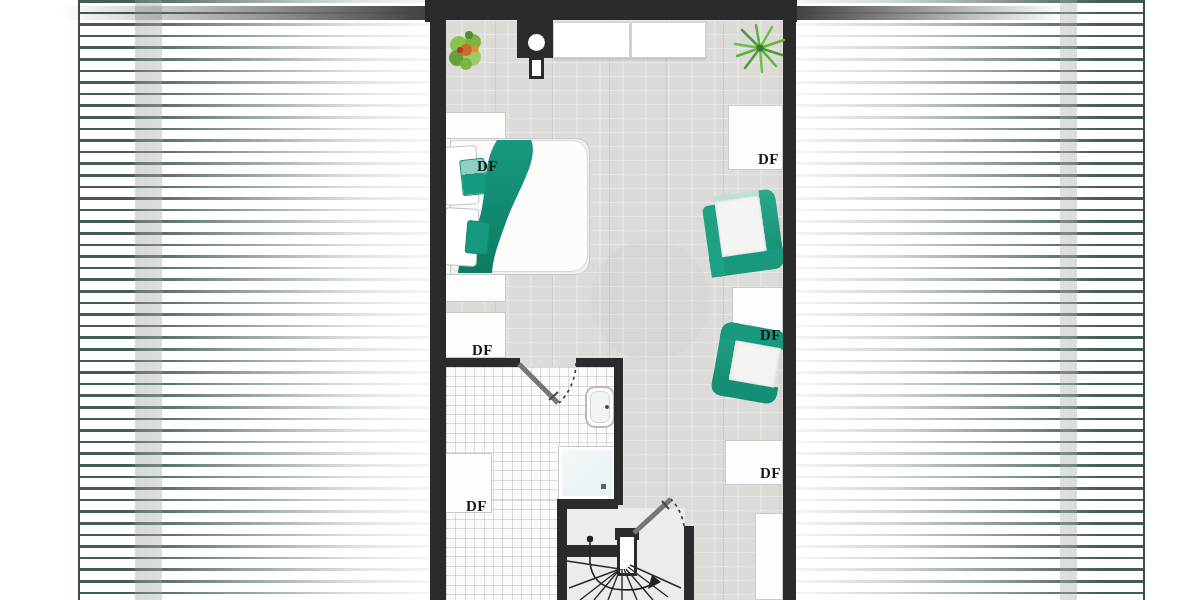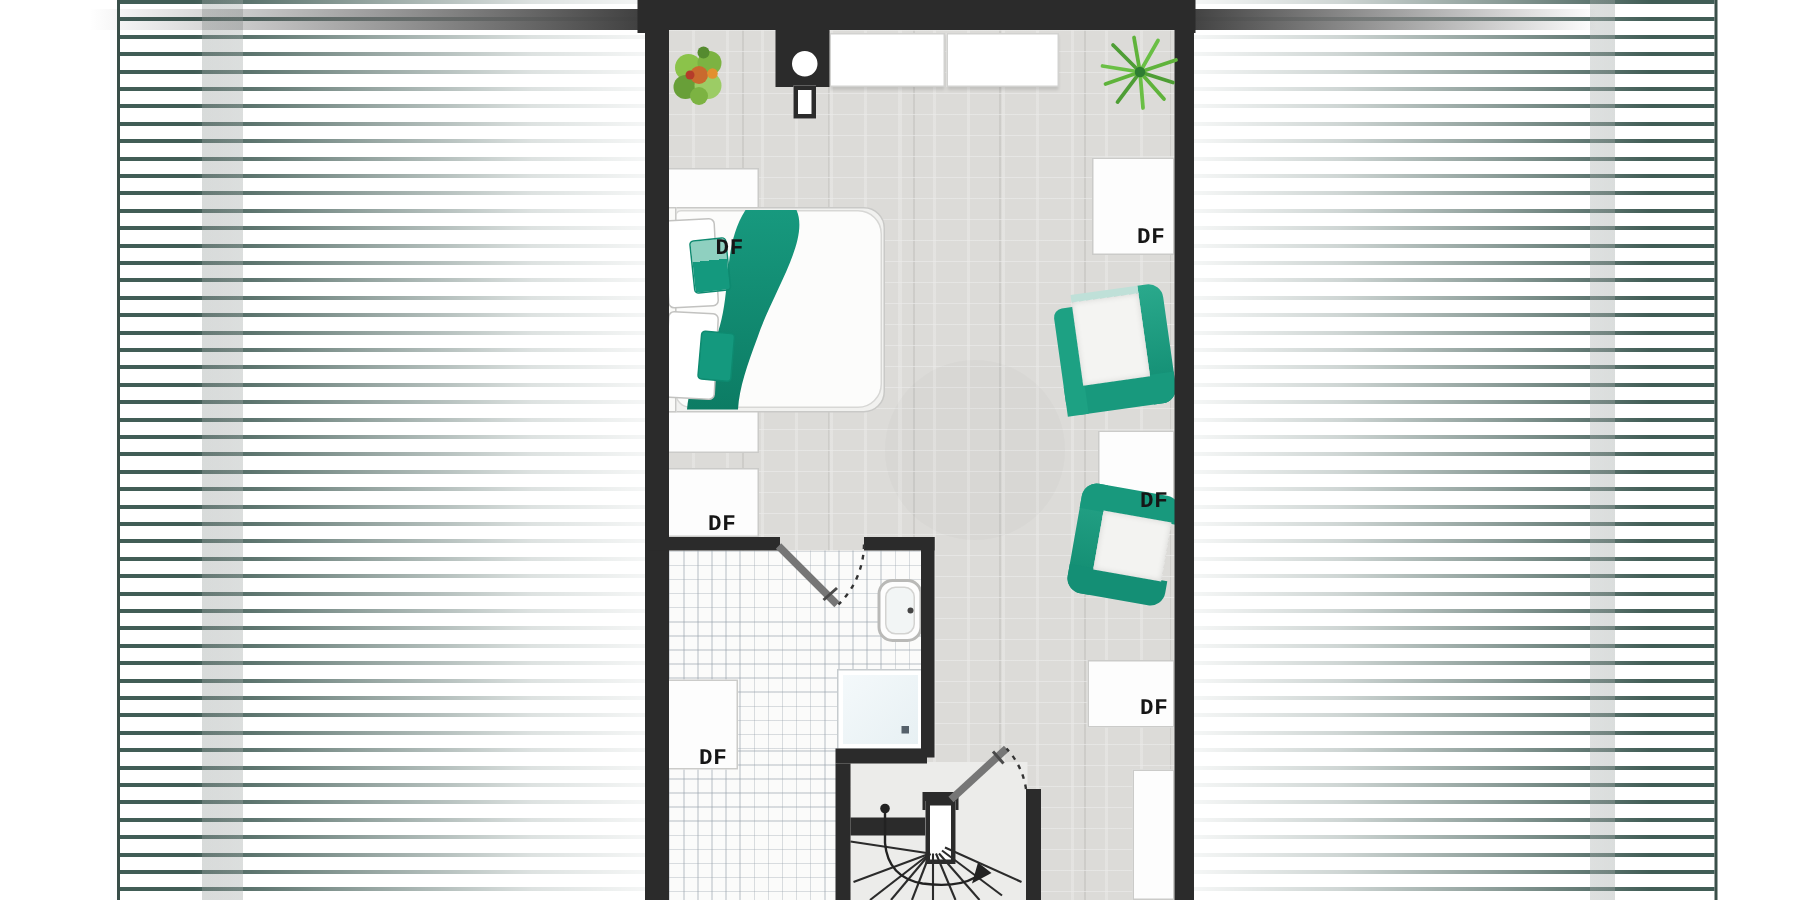--- a/index.html
+++ b/index.html
@@ -1,17 +1,17 @@
 <!DOCTYPE html>
 <html><head>
 <meta charset="utf-8">
 <style>
   html,body{margin:0;padding:0;background:#ffffff;}
   .stage{position:relative;width:1200px;height:600px;background:#ffffff;overflow:hidden;
-         font-family:Liberation Mono, monospace;}
+         font-family:Liberation Serif, serif;}
   .abs{position:absolute;}
   
   .roof{position:absolute;top:0;height:600px;background-color:#ffffff;}
   .roof-left{left:78px;width:352px;border-left:2px solid #3a4f49;
     background-image:
       linear-gradient(to right, rgba(255,255,255,0) 0%, rgba(255,255,255,0) 14%,
         rgba(255,255,255,0.45) 48%, rgba(255,255,255,0.82) 78%, rgba(255,255,255,0.95) 100%),
       linear-gradient(to right, rgba(255,255,255,0) 0 55px, rgba(150,158,156,0.38) 55px 82px, rgba(255,255,255,0) 82px),
       repeating-linear-gradient(to bottom, #415d56 0 2.6px, #ffffff 2.6px 11.6px);}
   .roof-right{left:795px;width:348px;border-right:2px solid #3a4f49;

